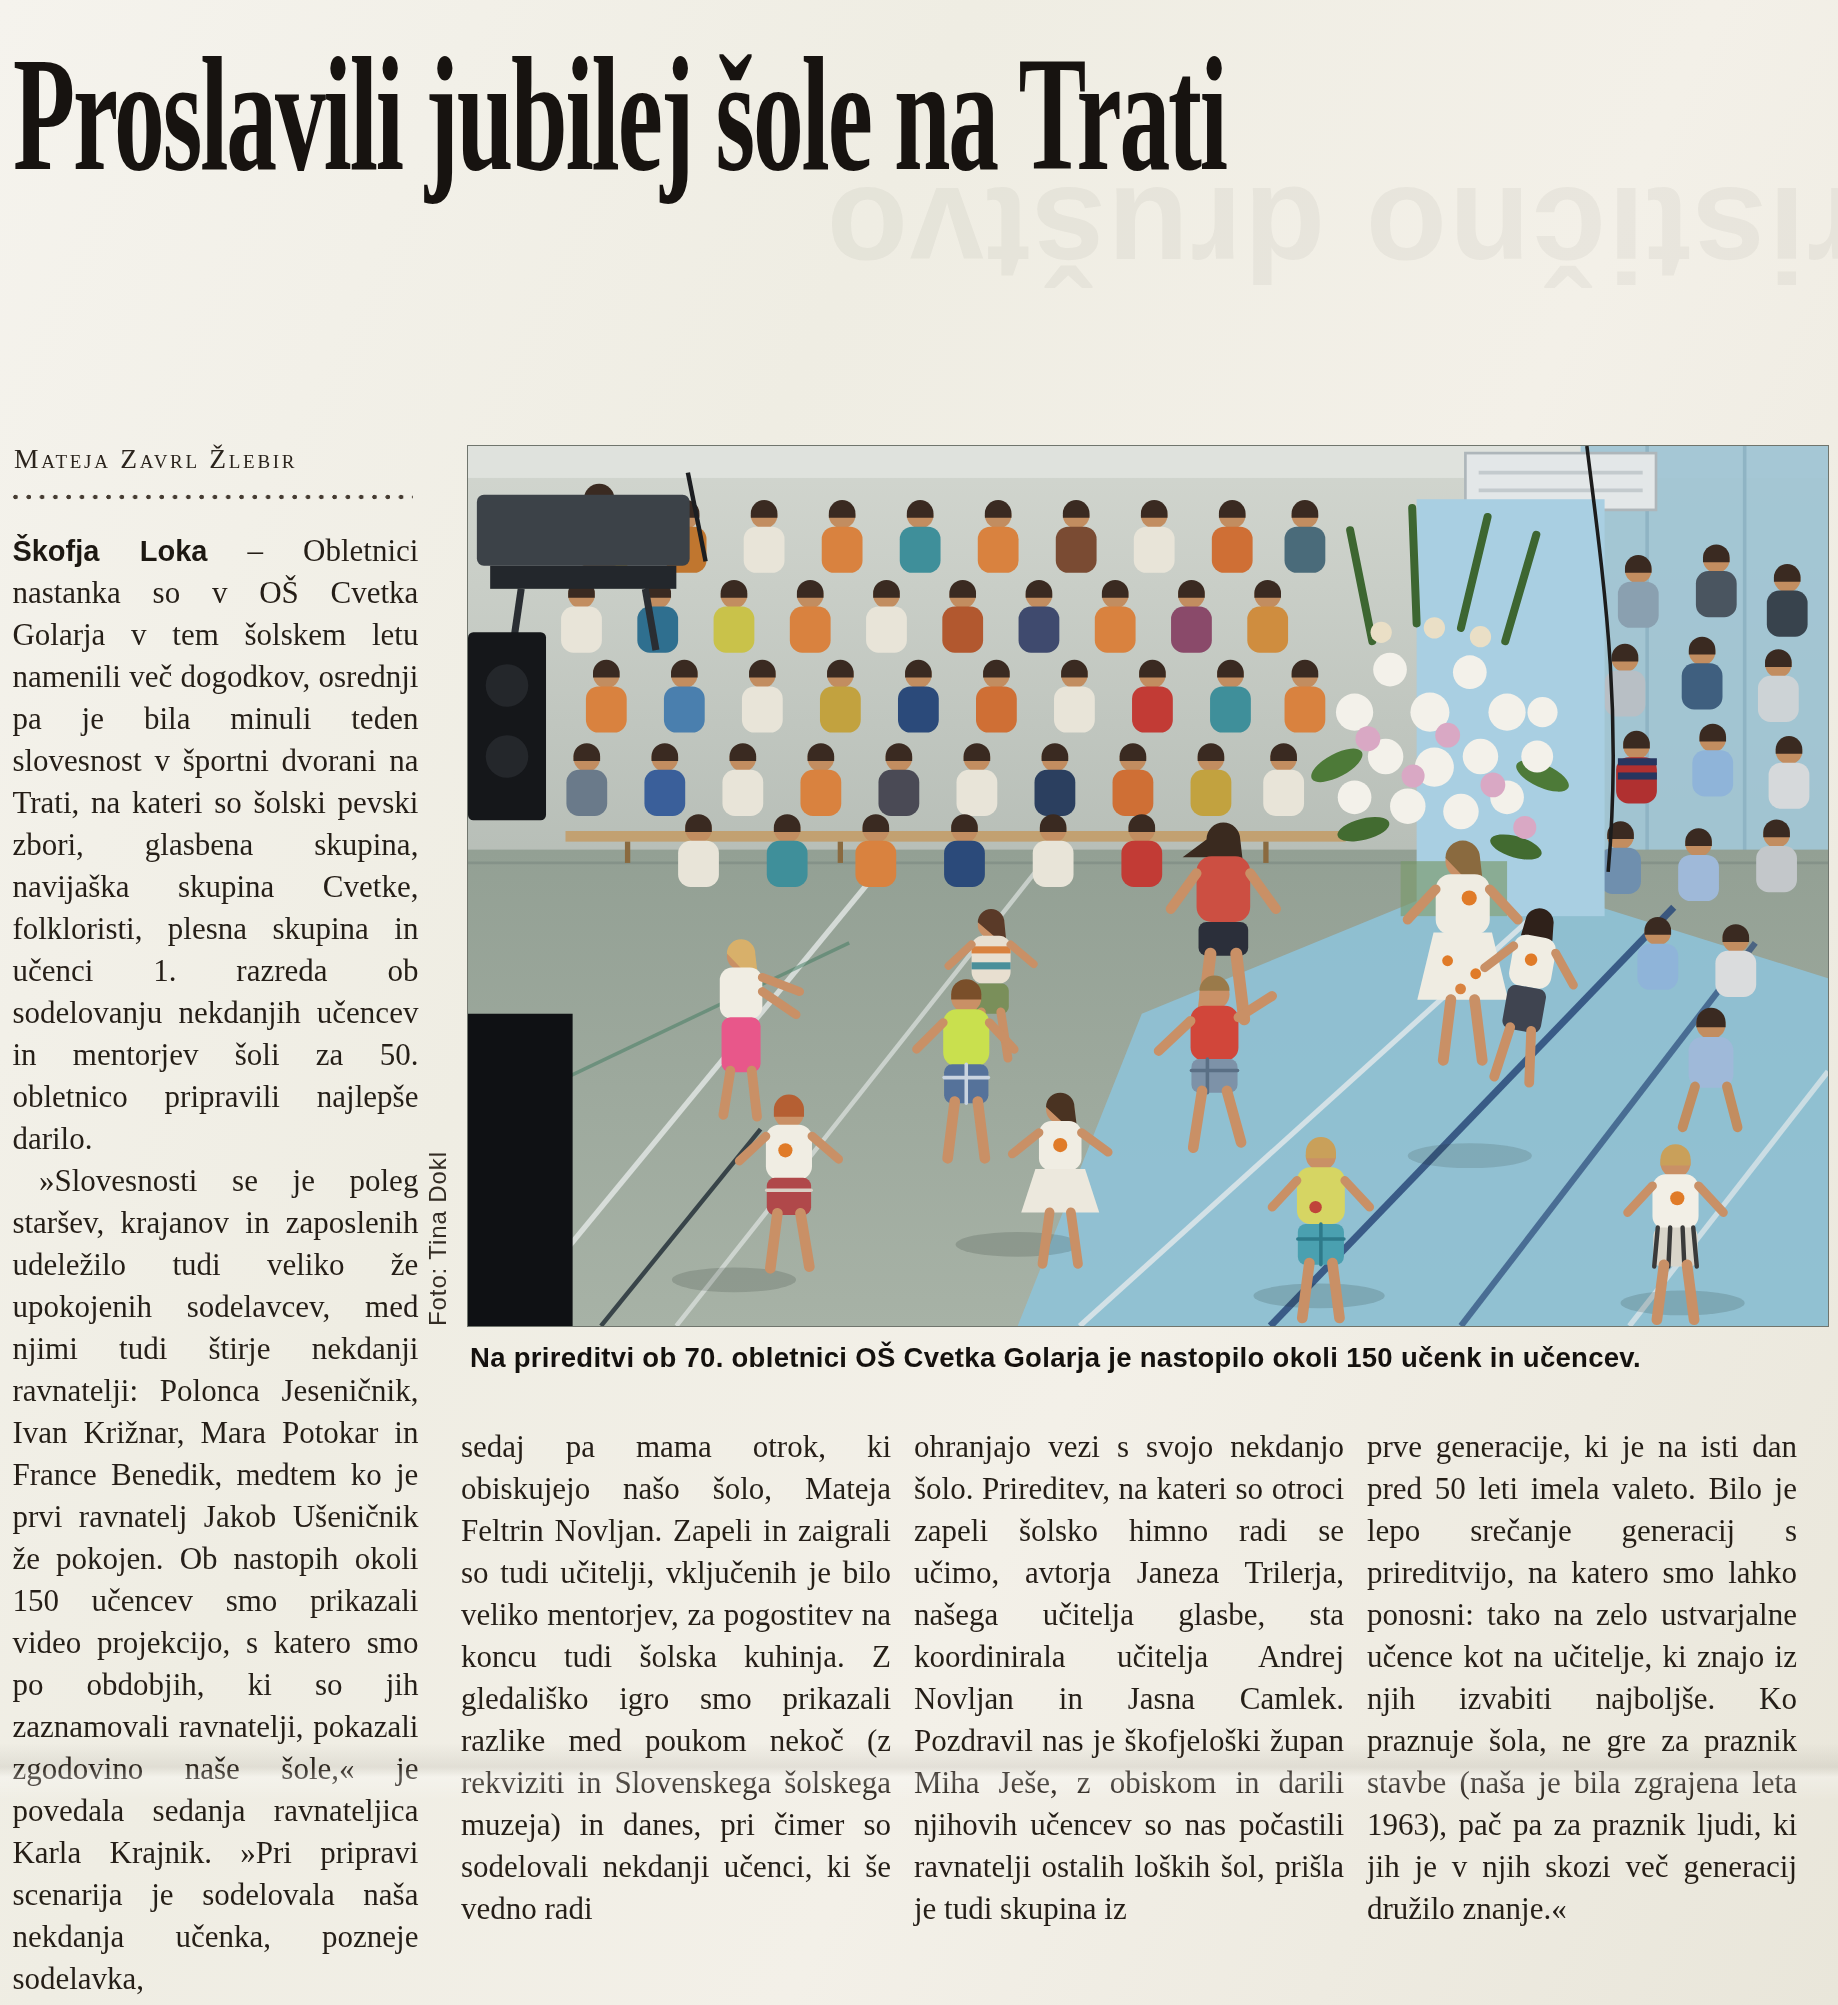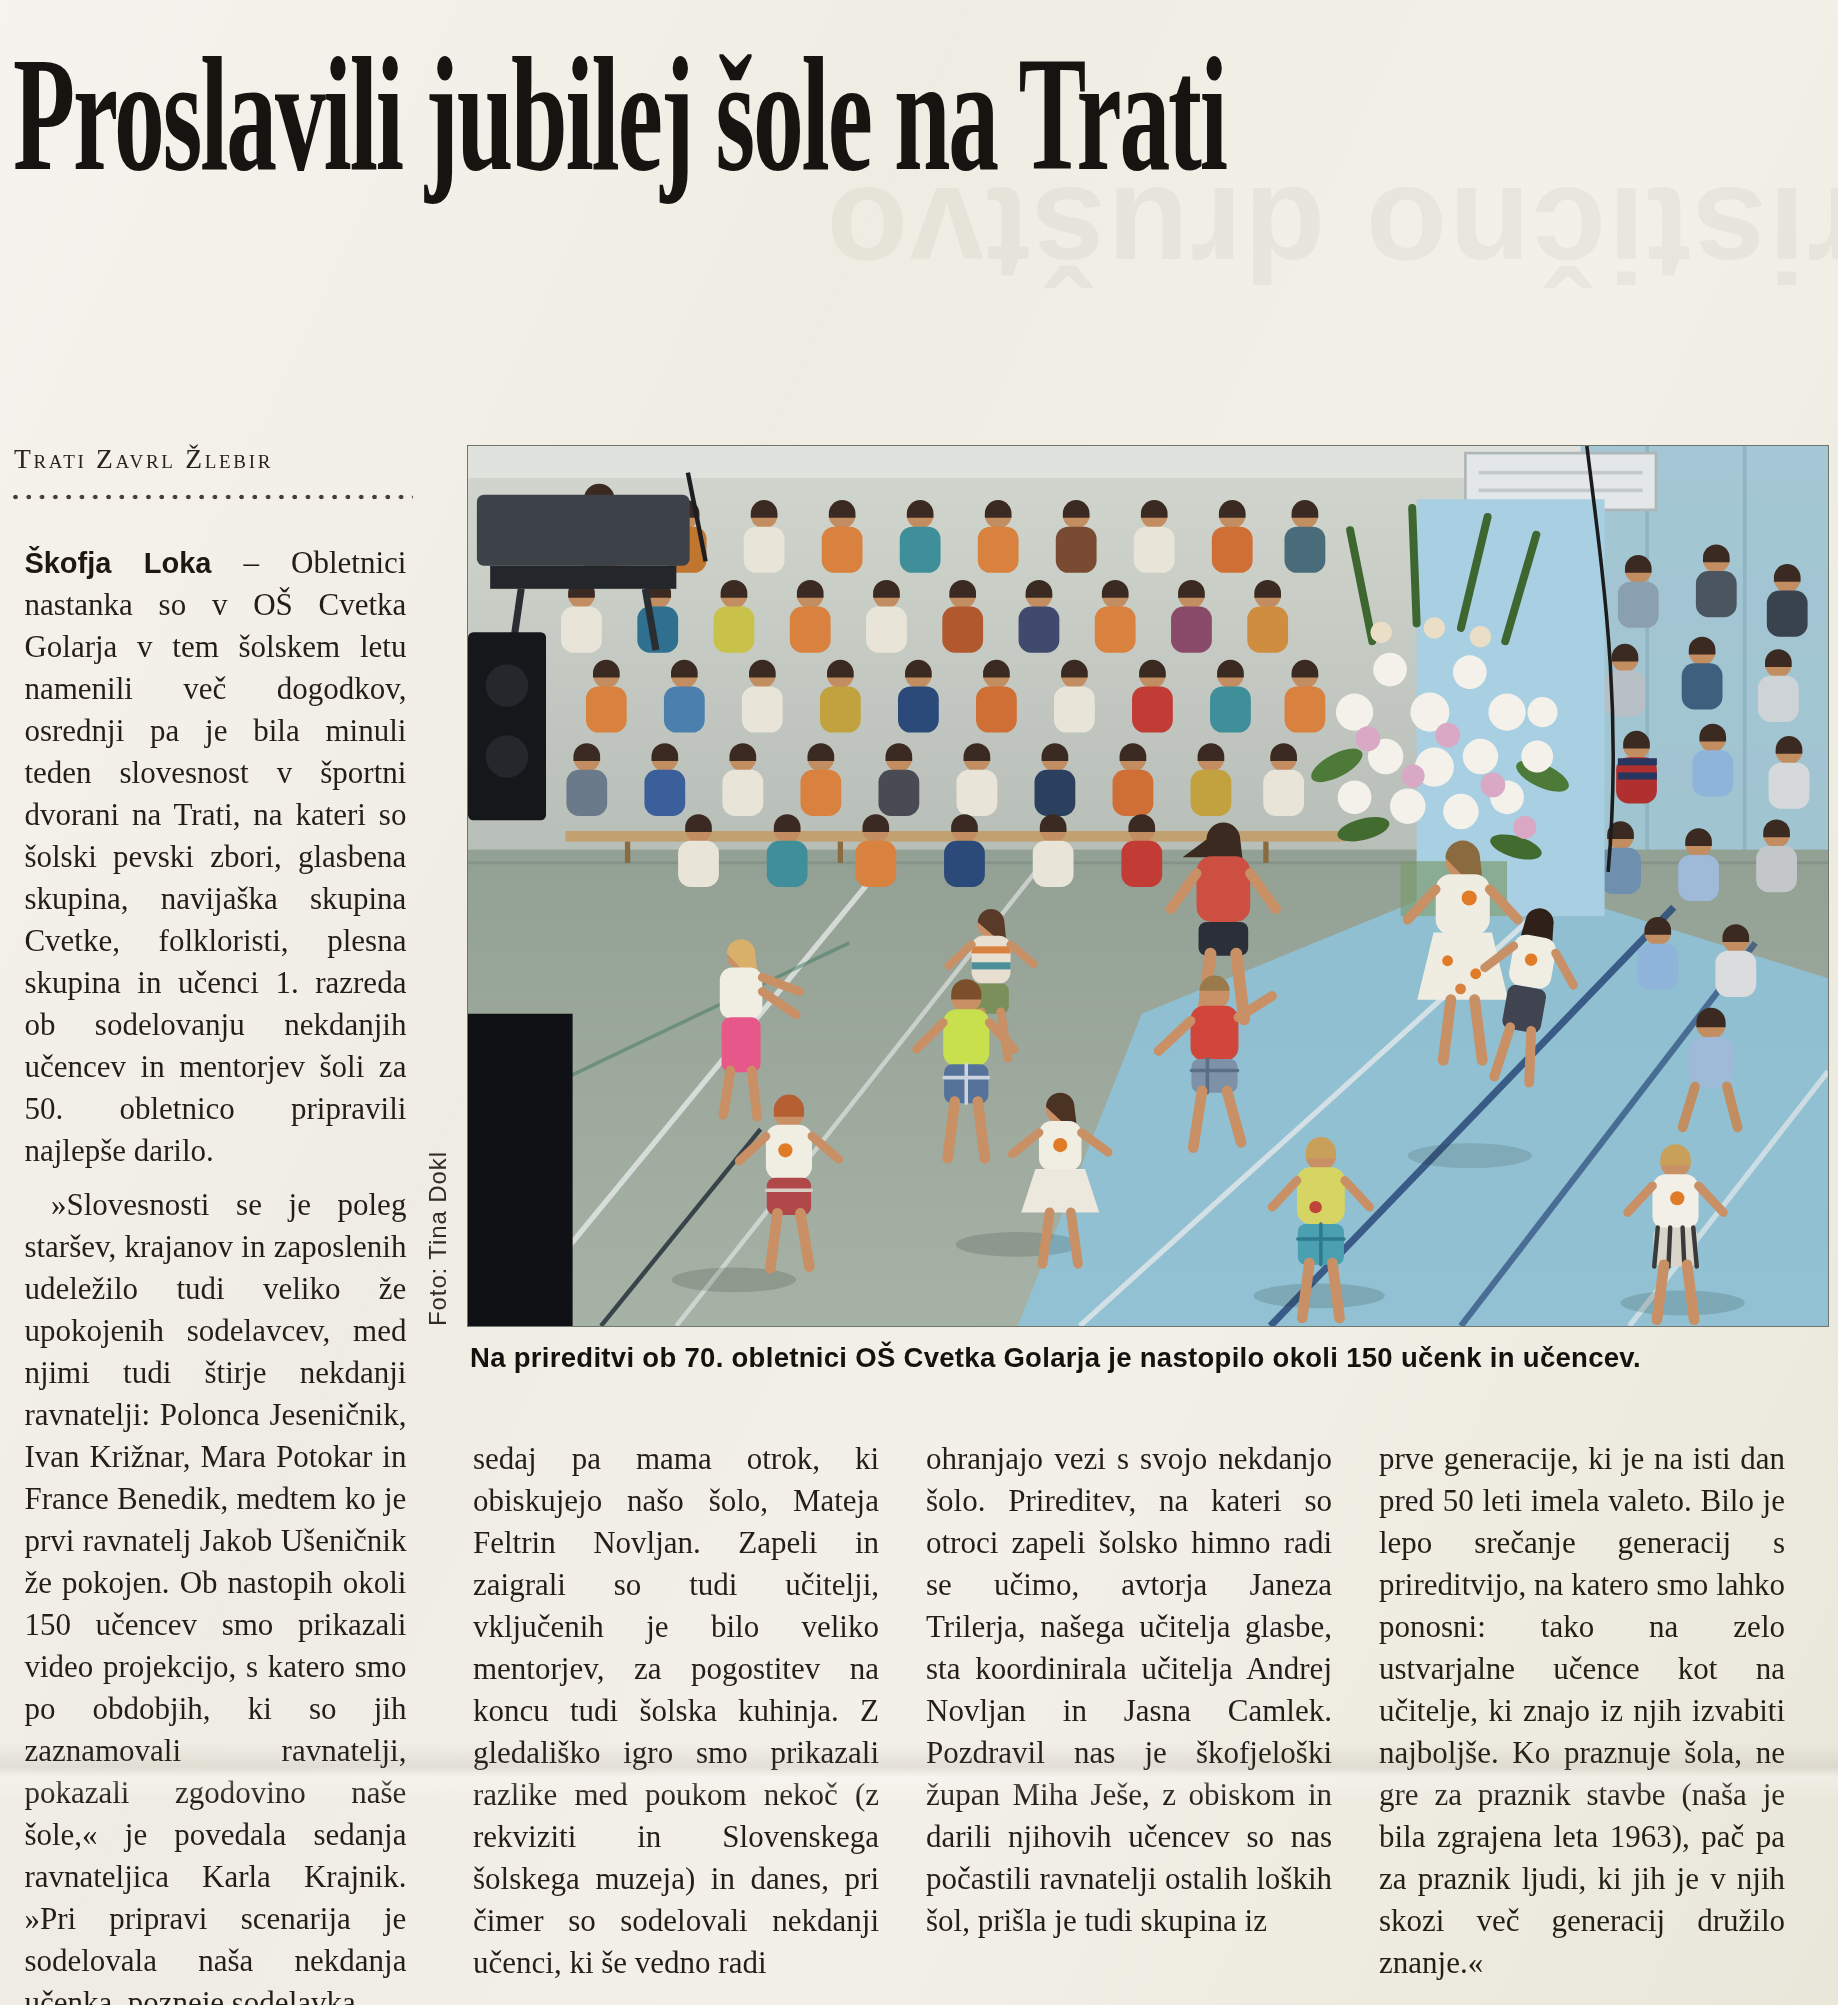--- a/index.html
+++ b/index.html
@@ -16,21 +16,21 @@
   .hl-inner{display:inline-block;transform:scaleX(0.62);transform-origin:left center;white-space:nowrap;}
   .subhead{position:absolute;left:14px;top:309px;width:1498px;margin:0;
            font-family:"Liberation Sans",sans-serif;font-size:33px;line-height:57px;
            color:#1f1a15;letter-spacing:0.2px;}
   .byline{position:absolute;left:14px;top:443px;font-family:"Liberation Serif",serif;
           font-variant:small-caps;font-size:27.5px;letter-spacing:2.7px;color:#2b241d;}
   .dotted-rule{position:absolute;left:12.4px;top:493px;width:401px;height:8px;
           background-image:radial-gradient(circle at 3.5px 4px,#463c32 2px,rgba(0,0,0,0) 2.6px);
           background-size:13.3px 8px;background-repeat:repeat-x;}
   .col-left{position:absolute;left:12.4px;top:530px;width:406px;}
-  .body-p{margin:12px;font-size:31px;line-height:42px;text-align:justify;hyphens:auto;color:#251e17;}
+  .body-p{margin:0;font-size:31px;line-height:42px;text-align:justify;hyphens:auto;color:#251e17;}
   .body-p.indent{text-indent:26.6px;}
   .lead-in{font-family:"Liberation Sans",sans-serif;font-weight:700;font-size:29px;color:#1d1812;}
   .photo{position:absolute;left:468px;top:446px;width:1360px;height:880px;margin:0;
          background:#9aa79b;outline:0.9px solid #70756d;}
   .photo svg{display:block;width:100%;height:100%;}
   .credit{position:absolute;left:424px;top:1062px;height:264px;writing-mode:vertical-rl;
           transform:rotate(180deg);font-family:"Liberation Sans",sans-serif;font-size:24px;
           letter-spacing:0.9px;color:#332c24;}
   .caption{position:absolute;left:470px;top:1342px;width:1360px;white-space:nowrap;
            font-family:"Liberation Sans",sans-serif;font-weight:700;font-size:27.5px;
@@ -44,21 +44,21 @@
 </head>
 <body>
 
 <div class="page">
 
   <div class="ghost">in turistično društvo</div>
 
   <h1 class="headline"><span class="hl-inner">Proslavili jubilej šole na Trati</span></h1>
 
 
-  <div class="byline">Trati Zavrl Žlebir</div>
+  <div class="byline">Mateja Zavrl Žlebir</div>
   <div class="dotted-rule"></div>
 
   <div class="col-left">
     <p class="body-p"><span class="lead-in">Škofja Loka</span><span> – Obletnici nastanka so v OŠ Cvetka Golarja v tem šolskem letu namenili več dogodkov, osrednji pa je bila minuli teden slovesnost v športni dvorani na Trati, na kateri so šolski pevski zbori, glasbena skupina, navijaška skupina Cvetke, folkloristi, plesna skupina in učenci 1. razreda ob sodelovanju nekdanjih učencev in mentorjev šoli za 50. obletnico pripravili najlepše darilo.</span></p>
     <p class="body-p indent">»Slovesnosti se je poleg staršev, krajanov in zaposlenih udeležilo tudi veliko že upokojenih sodelavcev, med njimi tudi štirje nekdanji ravnatelji: Polonca Jeseničnik, Ivan Križnar, Mara Potokar in France Benedik, medtem ko je prvi ravnatelj Jakob Ušeničnik že pokojen. Ob nastopih okoli 150 učencev smo prikazali video projekcijo, s katero smo po obdobjih, ki so jih zaznamovali ravnatelji, pokazali zgodovino naše šole,« je povedala sedanja ravnateljica Karla Krajnik. »Pri pripravi scenarija je sodelovala naša nekdanja učenka, pozneje sodelavka,</p>
   </div>
 
   <figure class="photo">
     <svg viewBox="0 0 1534 992" preserveAspectRatio="none" aria-hidden="true">
       <defs>

